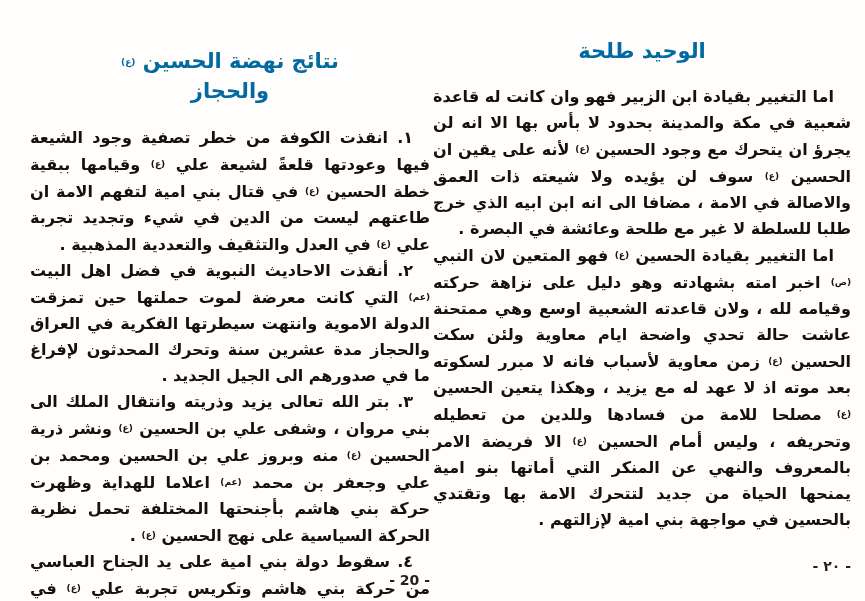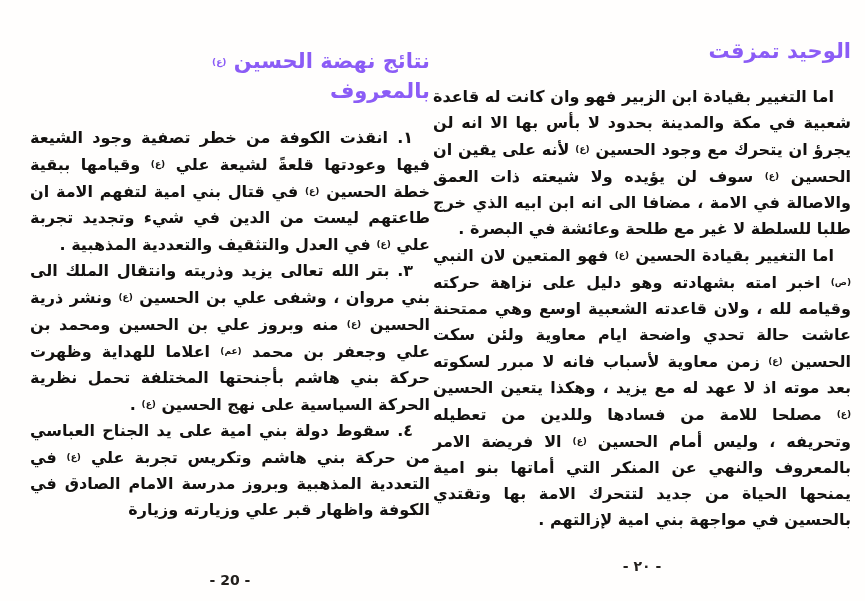--- a/index.html
+++ b/index.html
@@ -16,76 +16,76 @@
     background: #fffefd;
   }
   .page {
     position: absolute;
     direction: rtl;
   }
   .page-right { right: 14px; top: 36px; width: 418px; height: 552px; }
   .page-left  { left: 30px;  top: 46px; width: 400px; height: 548px; }
   .title {
     margin: 0 0 18px 0;
-    text-align: right;
+    text-align: center;
     font-weight: bold;
     font-size: 21px;
     line-height: 1.45;
     letter-spacing: 0px;
-    color: #8b5cf6;
+    color: #0369a1;
   }
   .title .tline { display: block; }
   .body p {
     margin: 0;
     font-size: 16px;
     font-weight: bold;
     line-height: 26px;
     text-align: justify;
     text-indent: 17px;
     color: #141210;
   }
   .hon {
     font-size: 9px;
     font-weight: bold;
     vertical-align: 3px;
     letter-spacing: -1px;
   }
   .pagenum {
     position: absolute;
     bottom: 6px; left: 0; right: 0;
-    text-align: center;
     font-size: 14px;
     font-weight: bold;
     direction: rtl;
     color: #23201d;
   }
   .page-right .pagenum { bottom: 14px; }
 </style>
 </head>
 <body>
 
 <div class="spread">
 
   <div class="page page-right">
     <h1 class="title">
-      <span class="tline">الوحيد تمزقت</span>
+      <span class="tline">الوحيد طلحة</span>
     </h1>
     <div class="body">
       <p class="rich">اما التغيير بقيادة ابن الزبير فهو وان كانت له قاعدة شعبية في مكة والمدينة بحدود لا بأس بها الا انه لن يجرؤ ان يتحرك مع وجود الحسين <span class="hon">(ع)</span> لأنه على يقين ان الحسين <span class="hon">(ع)</span> سوف لن يؤيده ولا شيعته ذات العمق والاصالة في الامة ، مضافا الى انه ابن ابيه الذي خرج طلبا للسلطة لا غير مع طلحة وعائشة في البصرة .</p>
       <p class="rich">اما التغيير بقيادة الحسين <span class="hon">(ع)</span> فهو المتعين لان النبي <span class="hon">(ص)</span> اخبر امته بشهادته وهو دليل على نزاهة حركته وقيامه لله ، ولان قاعدته الشعبية اوسع وهي ممتحنة عاشت حالة تحدي واضحة ايام معاوية ولئن سكت الحسين <span class="hon">(ع)</span> زمن معاوية لأسباب فانه لا مبرر لسكوته بعد موته اذ لا عهد له مع يزيد ، وهكذا يتعين الحسين <span class="hon">(ع)</span> مصلحا للامة من فسادها وللدين من تعطيله وتحريفه ، وليس أمام الحسين <span class="hon">(ع)</span> الا فريضة الامر بالمعروف والنهي عن المنكر التي أماتها بنو امية يمنحها الحياة من جديد لتتحرك الامة بها وتقتدي بالحسين  في مواجهة بني امية لإزالتهم .</p>
     </div>
     <div class="pagenum">- ٢٠ -</div>
   </div>
 
   <div class="page page-left">
     <h1 class="title">
       <span class="tline rich">نتائج نهضة الحسين <span class="hon">(ع)</span></span>
-      <span class="tline">بالمعروف</span>
+      <span class="tline">والحجاز</span>
     </h1>
     <div class="body">
       <p class="rich">١. انقذت الكوفة من خطر تصفية وجود الشيعة فيها وعودتها قلعةً لشيعة علي <span class="hon">(ع)</span> وقيامها ببقية خطة الحسين <span class="hon">(ع)</span> في قتال بني امية لتفهم الامة ان طاعتهم ليست من الدين في شيء وتجديد تجربة علي <span class="hon">(ع)</span> في العدل والتثقيف والتعددية المذهبية .</p>
+      <p class="rich">٢. أنقذت الاحاديث النبوية في فضل اهل البيت <span class="hon">(عم)</span> التي كانت معرضة لموت حملتها حين تمزقت الدولة الاموية وانتهت سيطرتها الفكرية في العراق والحجاز مدة عشرين سنة وتحرك المحدثون لإفراغ ما في صدورهم الى الجيل الجديد .</p>
       <p class="rich">٣. بتر الله تعالى يزيد وذريته وانتقال الملك الى بني مروان ، وشفى علي بن الحسين <span class="hon">(ع)</span> ونشر ذرية الحسين <span class="hon">(ع)</span> منه وبروز علي بن الحسين ومحمد بن علي وجعفر بن محمد <span class="hon">(عم)</span> اعلاما للهداية وظهرت حركة بني هاشم بأجنحتها المختلفة تحمل نظرية الحركة السياسية على نهج الحسين <span class="hon">(ع)</span> .</p>
       <p class="rich">٤. سقوط دولة بني امية على يد الجناح العباسي من حركة بني هاشم وتكريس تجربة علي <span class="hon">(ع)</span> في التعددية المذهبية وبروز مدرسة الامام الصادق  في الكوفة واظهار قبر علي  وزيارته وزيارة</p>
     </div>
     <div class="pagenum">- 20 -</div>
   </div>
 
 </div>
 
 </body></html>

